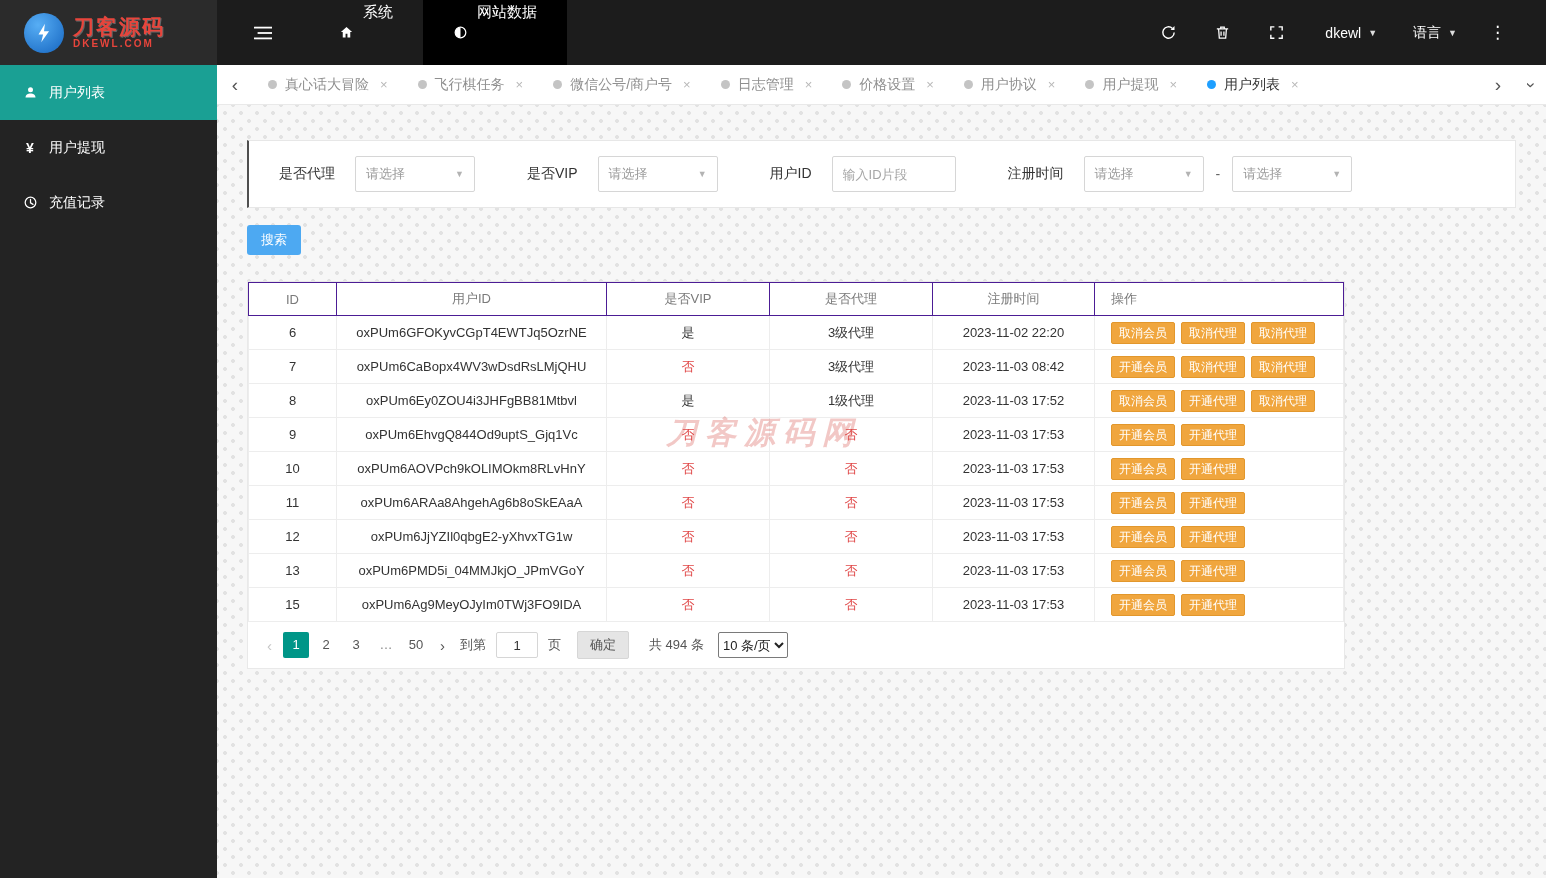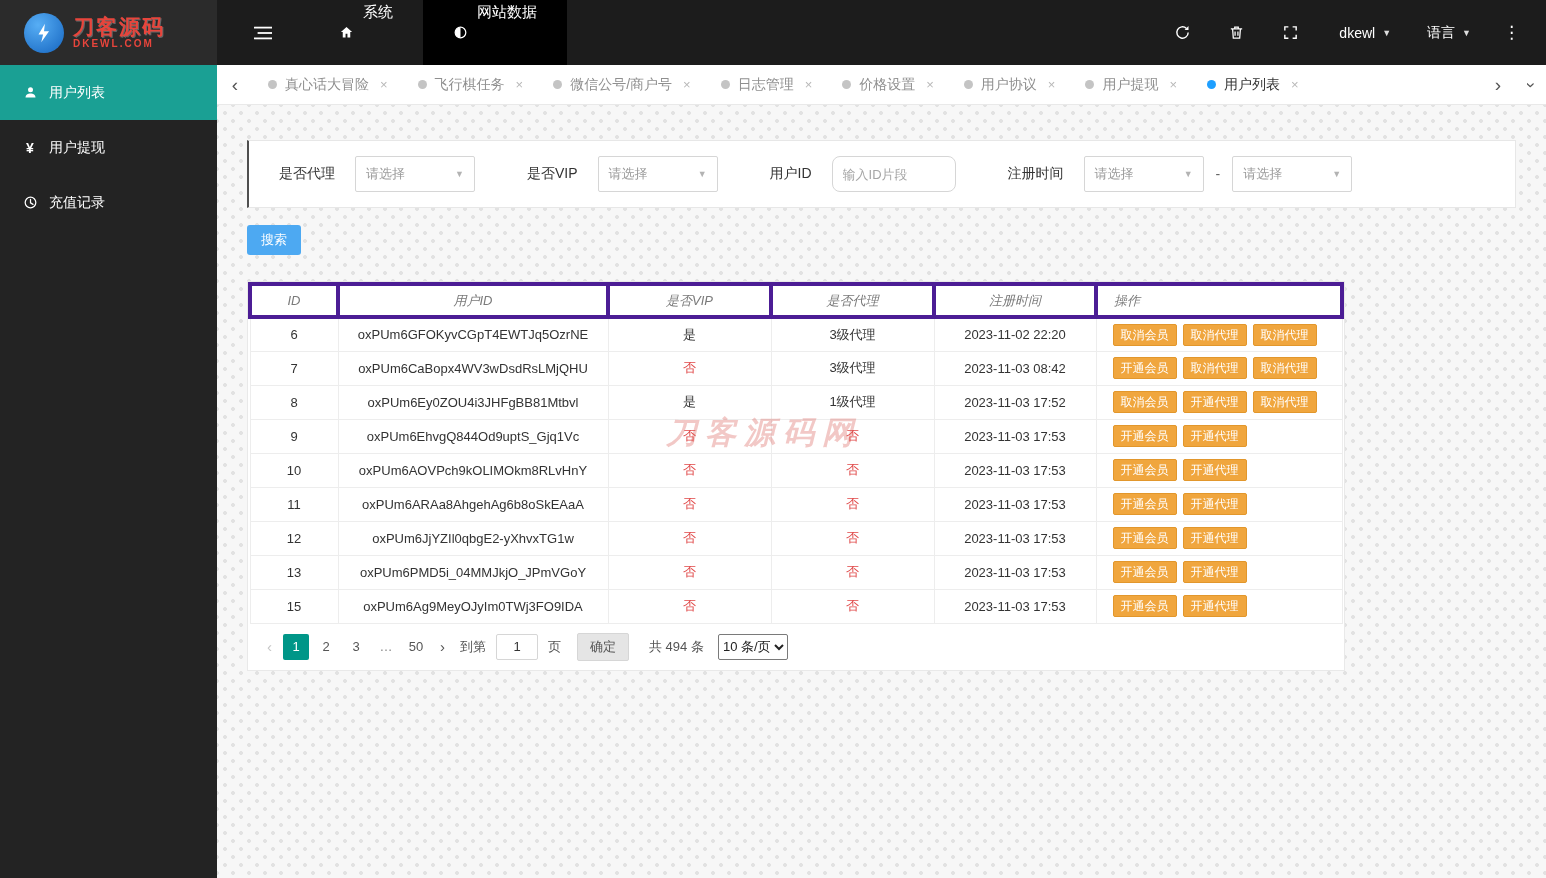--- a/index.html
+++ b/index.html
@@ -16,21 +16,21 @@
                display:flex; align-items:center; justify-content:center; }
   .logo-mark svg { width:22px; height:22px; }
   .logo-title { color:#e8453c; font-size:21px; font-weight:bold; letter-spacing:2px;
                 text-shadow:1px 1px 0 rgba(255,255,255,.28); line-height:1.05; }
   .logo-sub { color:#e8453c; font-size:10px; letter-spacing:2px; font-weight:bold; }
   .menu-toggle { width:92px; display:flex; align-items:center; justify-content:center; color:#fff; cursor:pointer; }
   .topnav { display:flex; align-items:stretch; }
   .nav-item { display:flex; gap:9px; padding:3px 30px; color:#fff; font-size:15px; cursor:pointer; }
   .nav-item.active { background:#000; }
   .nav-item .nav-icon { display:flex; align-items:center; }
-  .topbar-right { margin-left:auto; display:flex; align-items:center; color:#fff; padding-right:12px; }
+  .topbar-right { margin-left:auto; display:flex; align-items:center; color:#fff; padding-right:26px; }
   .top-icon-btn { width:46px; height:65px; display:flex; align-items:center; justify-content:center; cursor:pointer; color:#fff; margin-right:8px; }
   .top-icon-btn svg { width:17px; height:17px; }
   .top-dd { display:flex; align-items:center; gap:7px; padding:0 18px; height:65px; cursor:pointer; font-size:14px; }
   .caret-down { font-size:9px; color:#ddd; }
   .more-dots { padding:0 14px; font-size:17px; cursor:pointer; }
 
   
   .body-row { flex:1; display:flex; min-height:0; }
   .sidebar { width:217px; flex:0 0 217px; background:#232323; }
   .side-item { height:55px; display:flex; align-items:center; gap:11px; padding-left:22px; color:#fff; font-size:14px; cursor:pointer; }
@@ -58,32 +58,32 @@
              background-size:16px 16px; background-position:0 0, 8px 8px; }
 
   .filter-card { background:#fff; border:1px solid #e7e7e7; border-left:2px solid #4f4f4f;
                  height:68px; display:flex; align-items:center; padding:0 30px; }
   .filter-group { display:flex; align-items:center; margin-right:52px; }
   .filter-label { font-size:14px; color:#333; margin-right:20px; white-space:nowrap; }
   .select-box { width:120px; height:36px; border:1px solid #d6d6d6; border-radius:2px; background:#fff;
                 display:flex; align-items:center; justify-content:space-between; padding:0 10px;
                 color:#9a9a9a; font-size:13px; cursor:pointer; }
   .select-box .sel-caret { color:#b3b3b3; font-size:9px; }
-  .text-input { width:124px; height:36px; border:1px solid #d6d6d6; border-radius:8px; padding:0 10px; font-size:13px; color:#333; outline:none; }
+  .text-input { width:124px; height:36px; border:1px solid #d6d6d6; border-radius:2px; padding:0 10px; font-size:13px; color:#333; outline:none; }
   .text-input::placeholder { color:#a6a6a6; }
   .range-sep { margin:0 12px; color:#666; }
 
   .search-btn { margin-top:17px; height:30px; padding:0 14px; background:#4da9f2; color:#fff;
                 border:none; border-radius:3px; font-size:13px; cursor:pointer; display:block; }
 
   
   .table-card { margin-top:26px; width:1098px; background:#fff; border:1px solid #e9e9e9; position:relative; }
   table { width:100%; border-collapse:collapse; font-size:13px; table-layout:fixed; }
   col.c-id{width:88px;} col.c-uid{width:270px;} col.c-vip{width:163px;} col.c-agent{width:163px;} col.c-time{width:162px;}
-  th { height:33px; font-weight:normal; color:#7a7a7a; border:4px solid #4c1d95; text-align:center; font-size:13px;font-style:italic; }
+  th { height:33px; font-weight:normal; color:#7a7a7a; border:1px solid #4c1d95; text-align:center; font-size:13px; }
   td { height:34px; text-align:center; color:#333; border:1px solid #ededed; overflow:hidden; white-space:nowrap; }
   th.left, td.left { text-align:left; padding-left:16px; }
   .red { color:#e04848; }
   .action-btn { display:inline-block; background:#f0a63e; color:#fff; font-size:12px; line-height:1;
                 padding:4px 7px; border-radius:2px; margin-right:6px; border:1px solid #e2972c; cursor:pointer; }
   .watermark { position:absolute; left:418px; top:130px; font-size:31px; font-weight:bold;
                color:rgba(216,83,79,.32); letter-spacing:8px; pointer-events:none; white-space:nowrap;font-style:italic; }
 
   
   .pagination { display:flex; align-items:center; padding:9px 14px; gap:6px; font-size:13px; color:#555; }

